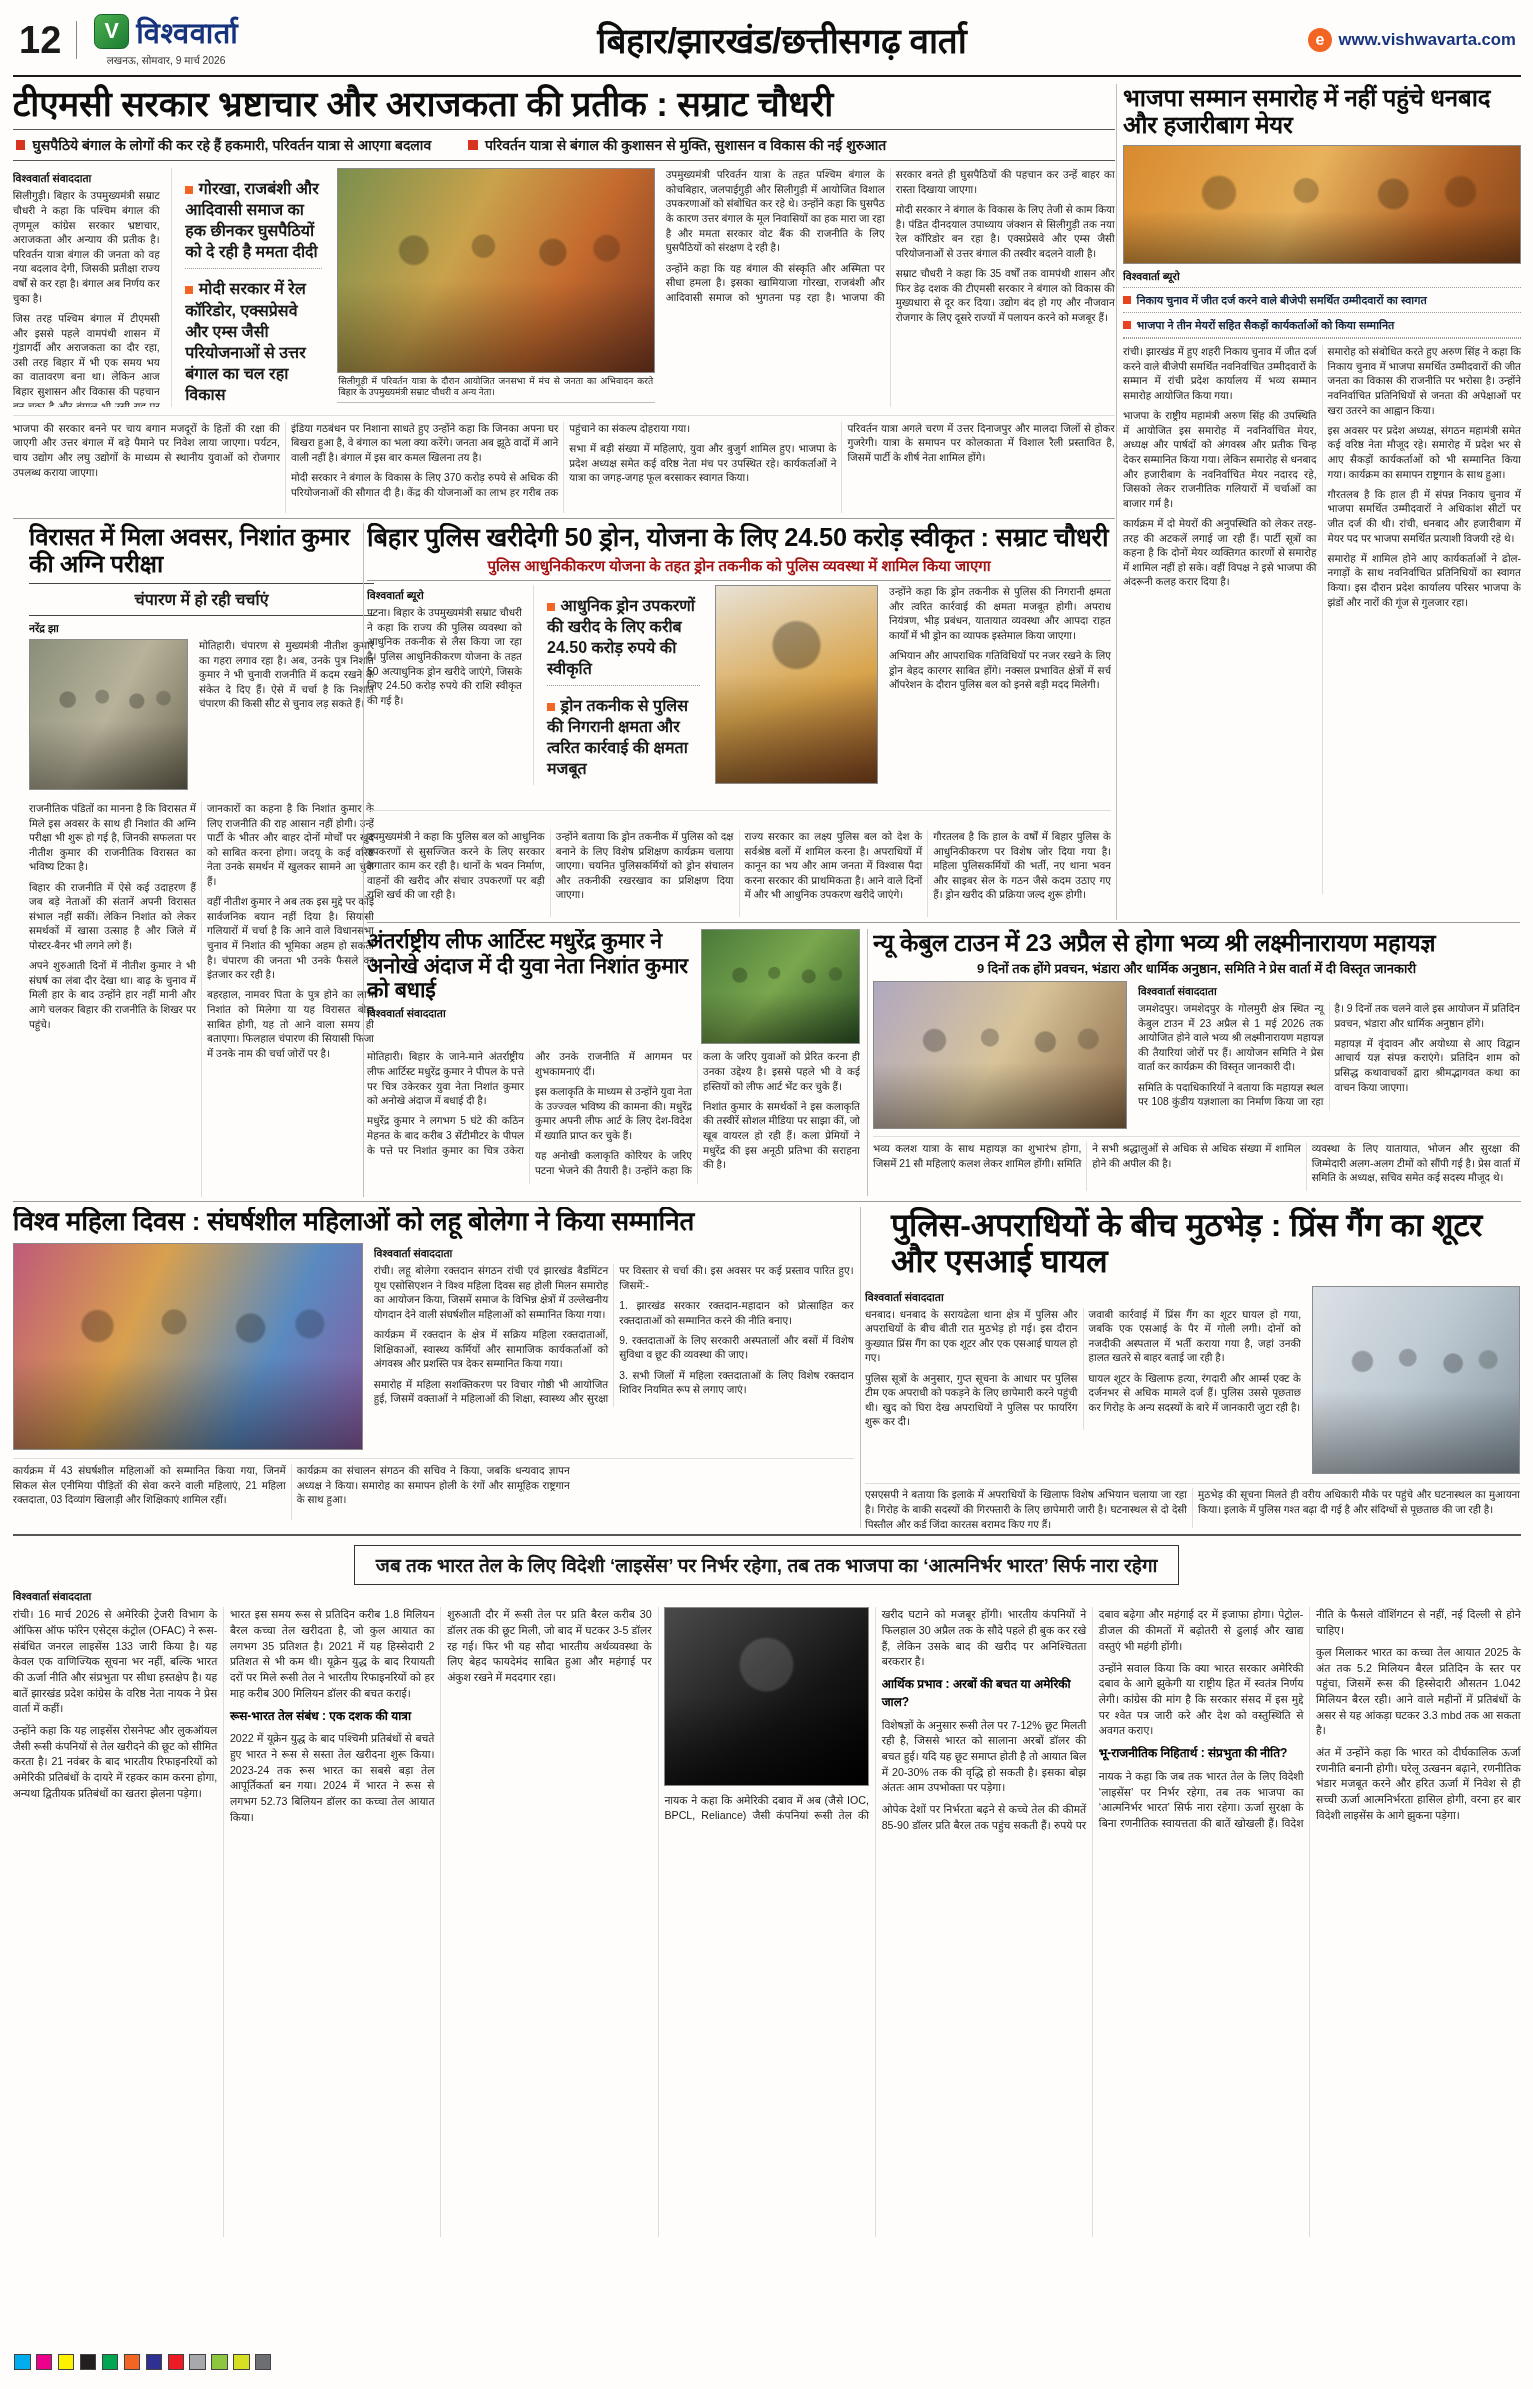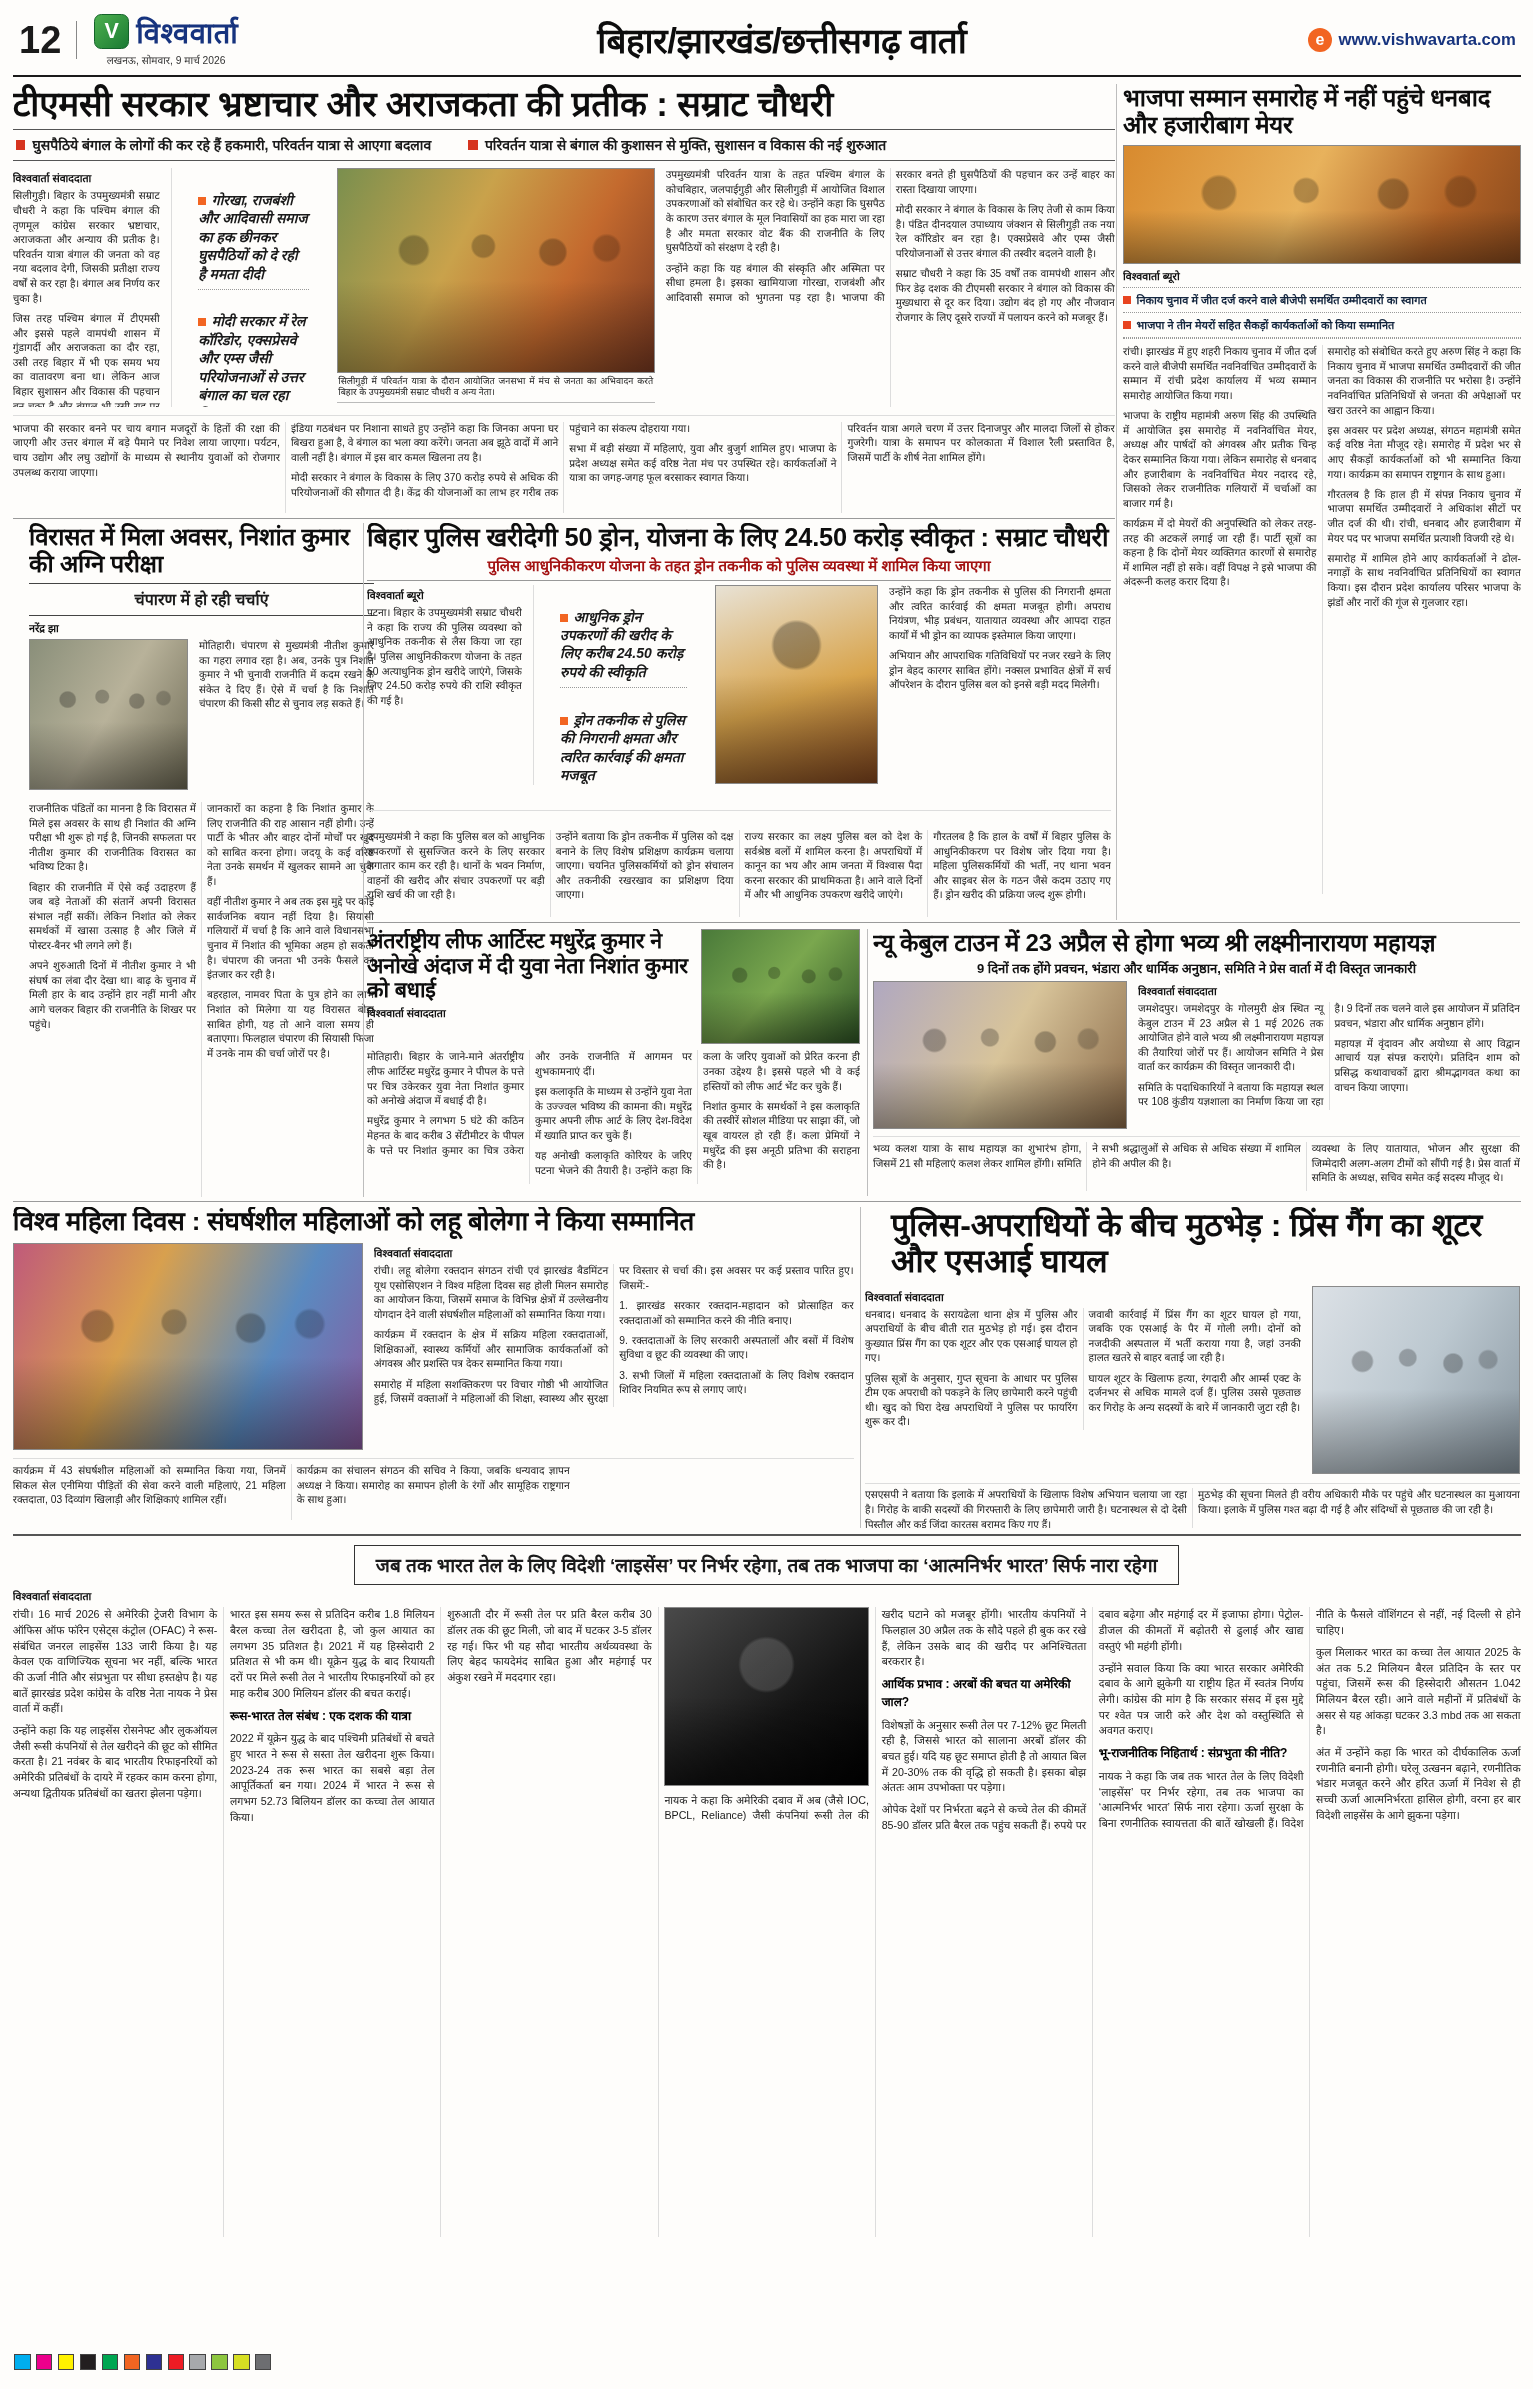--- a/index.html
+++ b/index.html
@@ -41,21 +41,21 @@
   .ph-leaf{background:linear-gradient(130deg,#4a7a3a,#7aa74e 48%,#2f5526);}
   .ph-yagya{background:linear-gradient(120deg,#b0a8c0,#d8c49a 50%,#8a6a48);}
   .ph-women{background:linear-gradient(115deg,#c05a7a,#d8a04e 35%,#5a8ac0 70%,#8a5aa0);}
   .ph-hospital{background:linear-gradient(120deg,#dce1e6,#bcc8d0 50%,#8a98a2);}
   .ph-dark{background:linear-gradient(140deg,#4a4a4a,#151515 60%,#000);}
   .ph-dark::before{background:radial-gradient(circle at 50% 32%, rgba(255,255,255,.14) 0 16%, transparent 18%),linear-gradient(to top, rgba(0,0,0,.5), transparent 50%);}
   .caption{font-size:9.1px;line-height:1.3;color:#222;padding:2.4px 1.6px 3.2px;border-bottom:0.8px solid #bbb;text-align:justify;}
   .intro-bullets{display:flex;gap:37px;border-top:1.2px solid #555;border-bottom:1.2px solid #555;padding:6.4px 3.2px;margin:5.6px 0 7.2px;}
   .ib{font-weight:700;font-size:14px;line-height:1.2;}
   .ib::before{content:"";display:inline-block;width:9.5px;height:9.5px;background:#d6341f;margin-right:7.2px;}
-  .side-point{font-weight:700;font-size:14px;line-height:1.32;padding:5.6px 0;border-bottom:0.8px dotted #999;margin:17px;font-style:italic;}
+  .side-point{font-weight:700;font-size:16px;line-height:1.32;padding:5.6px 0;border-bottom:0.8px dotted #999;margin:4px;}
   .side-point::before{content:"";display:inline-block;width:8px;height:8px;background:#f26522;margin-right:5.6px;}
   .hl-point{font-weight:700;font-size:11px;line-height:1.3;padding:4.8px 0;border-bottom:0.8px dotted #999;margin:0;color:#14263f;}
   .hl-point::before{content:"";display:inline-block;width:8px;height:8px;background:#e8431f;margin-right:5.6px;}
   .sub-box{border-top:1.2px solid #444;border-bottom:1.2px solid #444;text-align:center;font-weight:700;font-size:16px;padding:4.8px 1.6px;margin:4.8px 0;}
   .red-sub{color:#a31212;font-weight:700;text-align:center;font-size:15px;margin:3.2px 0 4.8px;}
   .black-sub{color:#111;font-weight:700;text-align:center;font-size:13px;margin:2.4px 0 4px;}
   .rule{border:none;border-top:0.8px solid #999;margin:4px 0;}
   .vline{position:absolute;width:0.8px;background:#bdbdbd;}
   .hline{position:absolute;height:0.8px;background:#9a9a9a;}
   .hline2{position:absolute;height:1.6px;background:#555;}

